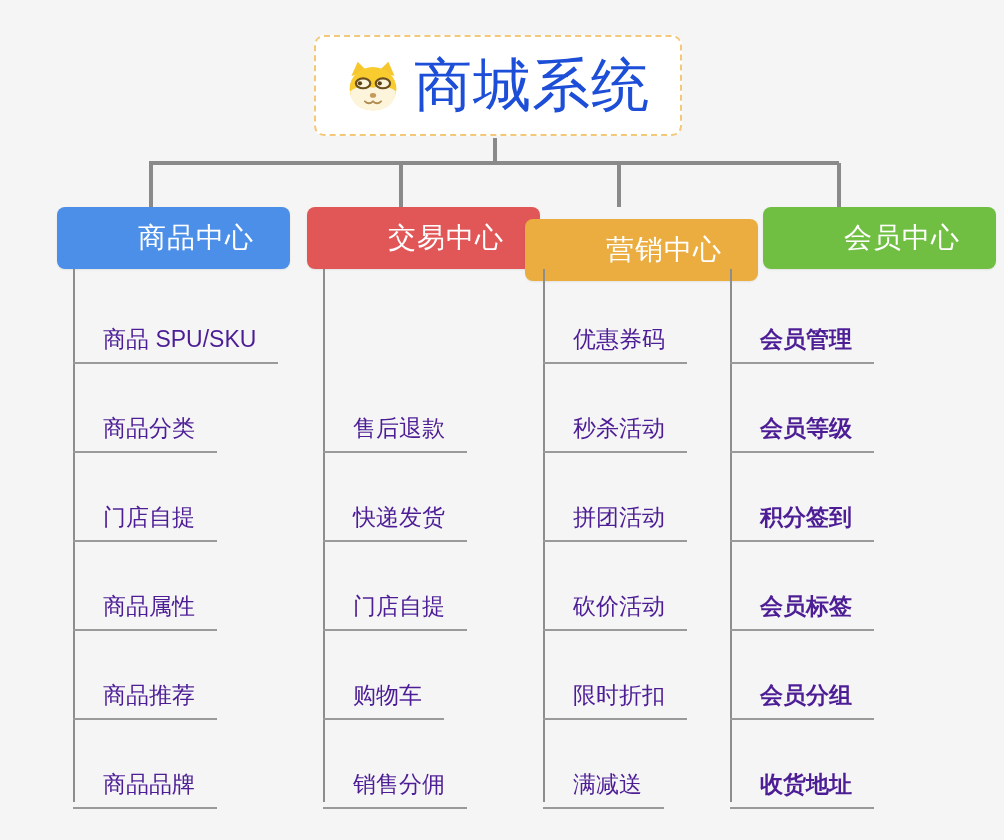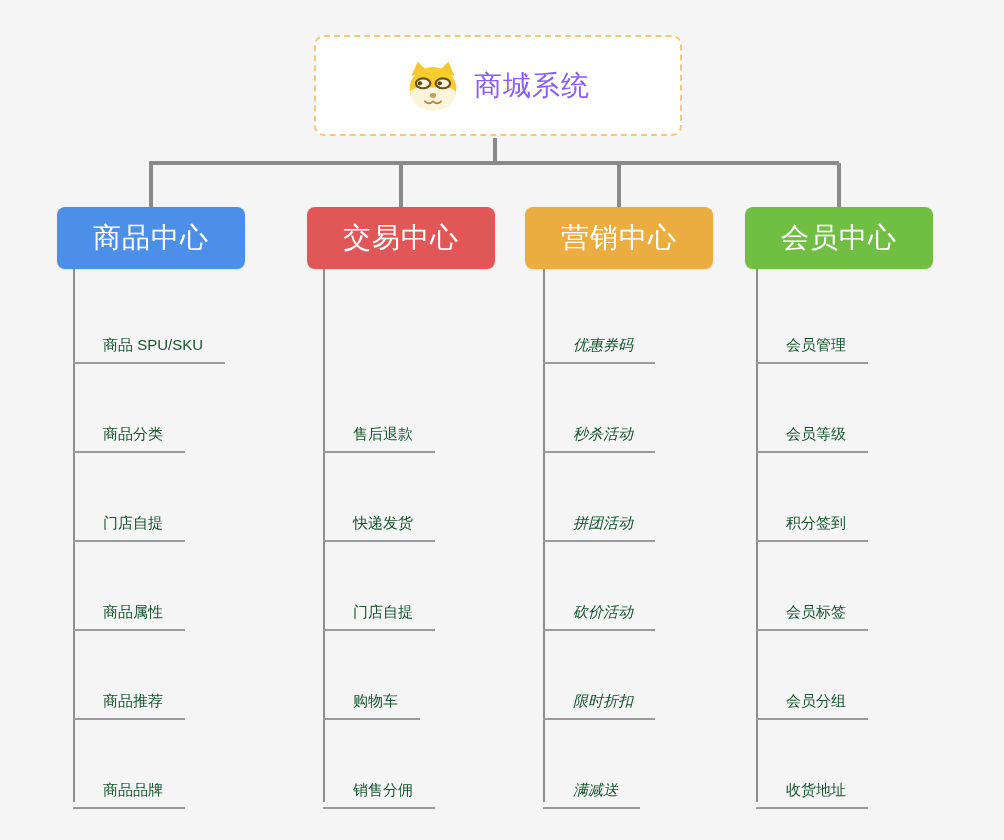--- a/index.html
+++ b/index.html
@@ -24,23 +24,23 @@
     border: 2px dashed #F3C878;
     border-radius: 10px;
     box-sizing: border-box;
     display: flex;
     align-items: center;
     justify-content: center;
     gap: 14px;
     cursor: pointer;
   }
   .root-title {
-    font-size: 28px;
+    font-size: 58px;
     letter-spacing: 1px;
-    color: #8b5cf6;
+    color: #1d4ed8;
     white-space: nowrap;
   }
   .root-icon { width: 54px; height: 52px; flex: 0 0 auto; }
 
   
   .conn { position: absolute; background: #8A8A8A; }
   .conn-root-stub { left: 493px; top: 138px; width: 4px; height: 25px; }
   .conn-hline     { left: 149px; top: 161px; width: 690px; height: 4px; }
   .conn-drop      { top: 163px; width: 4px; height: 44px; }
   .conn-drop.d1 { left: 149px; }
@@ -55,37 +55,38 @@
     width: 188px; height: 62px;
     border-radius: 8px;
     display: flex;
     align-items: center;
     justify-content: center;
     color: #ffffff;
     font-size: 28px;
     letter-spacing: 1px;
     cursor: pointer;
     box-shadow: 0 1px 2px rgba(0,0,0,0.08);
+    padding-left: 45px;
   }
   .bh1 { left: 57px; }
   .bh2 { left: 307px; font-family: Liberation Mono, monospace; }
   .bh3 { left: 525px; }
-  .bh4 { left: 745px; }
+  .bh4 { left: 763px; }
 
   
   .branch-list {
     position: absolute;
     top: 269px;
     height: 533px;
     width: 230px;
   }
   .bl1 { left: 73px; }
   .bl2 { left: 323px; }
-  .bl3 { left: 543px; font-style: italic; }
-  .bl4 { left: 756px; }
+  .bl3 { left: 543px; }
+  .bl4 { left: 730px; font-weight: bold; }
   .branch-list::before {
     content: "";
     position: absolute;
     left: 0; top: 0;
     width: 2px; height: 533px;
     background: #8D8D8D;
   }
   .item {
     position: absolute;
     left: 0;
@@ -93,22 +94,22 @@
     height: 44px;
     display: flex;
     align-items: flex-end;
     width: max-content;
     padding: 0 22px 7px 30px;
     box-sizing: content-box;
     border-bottom: 2px solid #9A9A9A;
     cursor: pointer;
   }
   .item-label {
-    font-size: 15px;
-    color: #14532d;
+    font-size: 23px;
+    color: #4c1d95;
     white-space: nowrap;
   }
 </style>
 </head>
 <body>
 
 <div id="stage">
 
   <div class="root-node">
     <svg class="root-icon" viewBox="0 0 60 56" aria-hidden="true">
@@ -138,21 +139,21 @@
   <div class="conn conn-drop d2"></div>
   <div class="conn conn-drop d3"></div>
   <div class="conn conn-drop d4"></div>
 
   <div class="branch-header bh1" style="background: rgb(75, 143, 232);">
     <span>商品中心</span>
   </div>
   <div class="branch-header bh2" style="background: rgb(225, 87, 88);">
     <span>交易中心</span>
   </div>
-  <div class="branch-header bh3" style="background: rgb(235, 173, 64);">
+  <div class="branch-header bh3" style="background: rgb(235, 173, 64); margin-top: 12px;">
     <span>营销中心</span>
   </div>
   <div class="branch-header bh4" style="background: rgb(112, 191, 66);">
     <span>会员中心</span>
   </div>
 
   <div class="branch-list bl1">
     <div class="item" style="--uy:86px">
         <span class="item-label">商品 SPU/SKU</span>
       </div>

